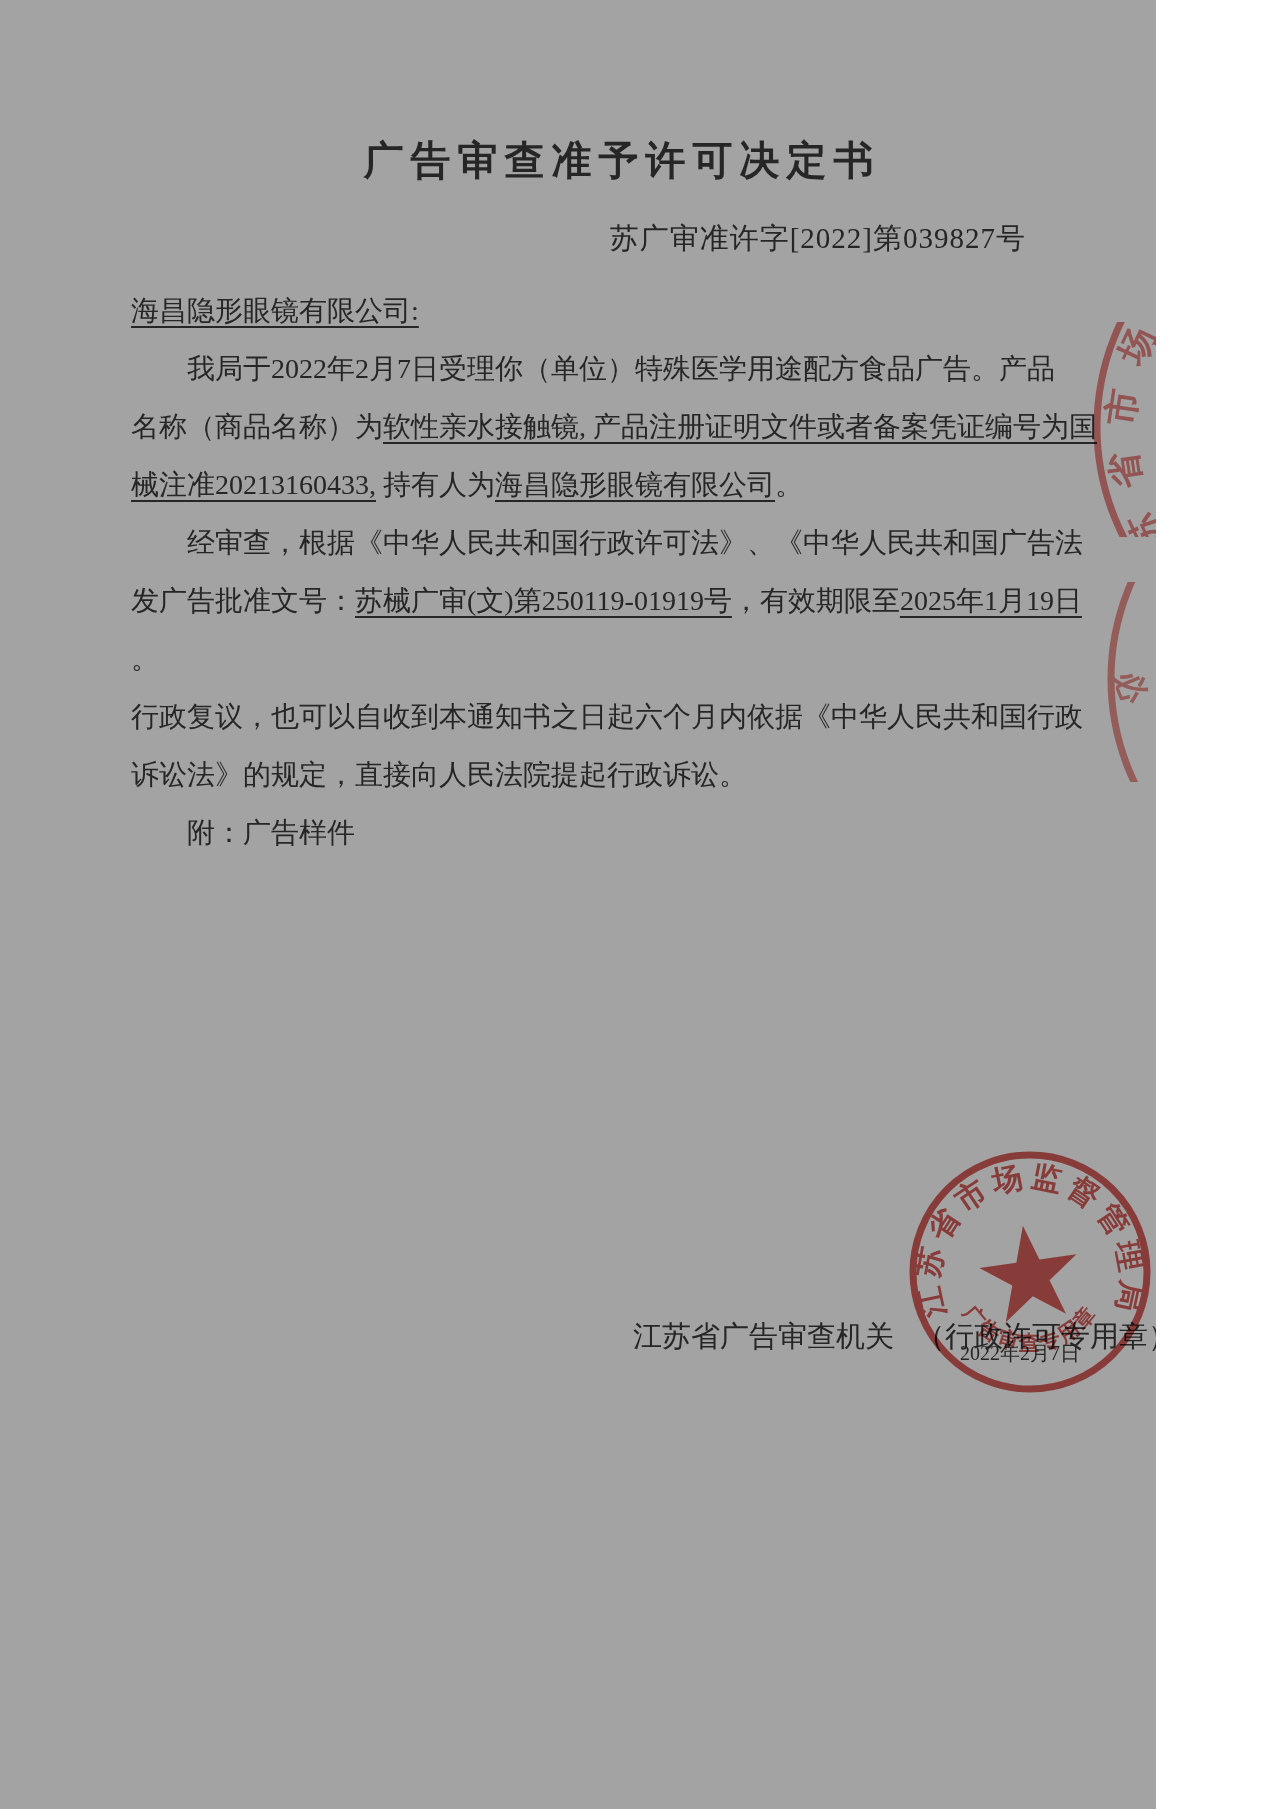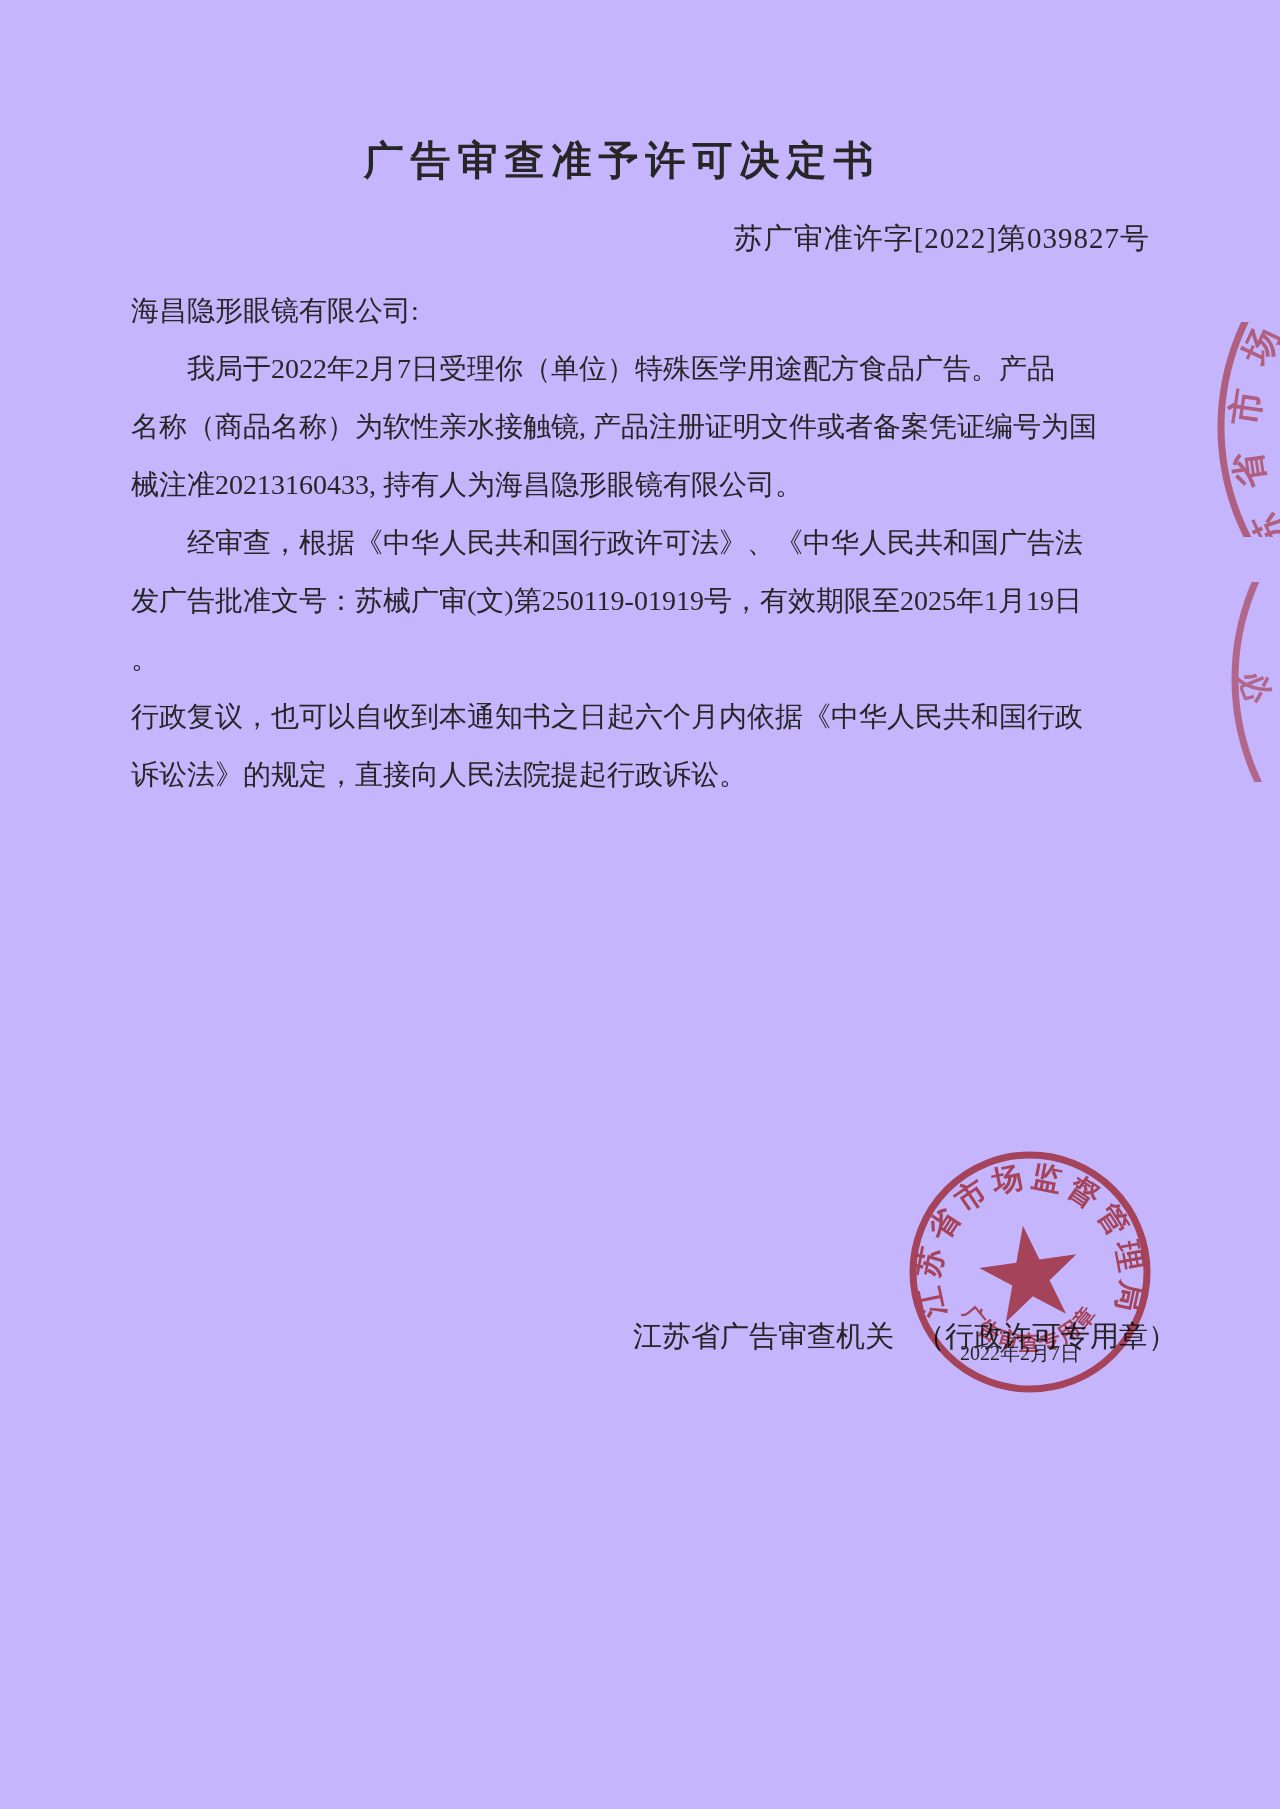--- a/index.html
+++ b/index.html
@@ -1,20 +1,20 @@
 <!DOCTYPE html>
 <html><head>
 <meta charset="utf-8">
 <style>
   html,body { margin:0; padding:0; }
   .page {
     position: relative;
-    width: 1280px;
+    width: 1156px;
     height: 1809px;
-    background: #c4b5fd;
+    background: #a3a3a3;
     font-family: "Liberation Serif", "DejaVu Serif", serif;
     color: #262626;
     overflow: hidden;
   }
   .page-title {
     position: absolute;
     top: 133px; left: 131px; width: 982px;
     text-align: center;
     font-size: 40px;
     font-weight: 600;
@@ -33,20 +33,21 @@
     top: 282px; left: 131px; width: 1020px;
     font-size: 28px;
   }
   .line {
     height: 58px;
     line-height: 58px;
     white-space: pre;
   }
   .line.indent { text-indent: 56px; }
   .u {
+    text-decoration: underline;
     text-underline-offset: 6px;
     text-decoration-thickness: 1.5px;
     text-align: right;
   }
   .signature-line {
     position: absolute;
     top: 1284px; left: 604px;
     font-size: 29px;
     white-space: pre;
   }
@@ -79,20 +80,21 @@
   <div class="body-lines">
       <div class="line"><span class="u">海昌隐形眼镜有限公司:</span></div>
       <div class="line indent"><span>我局于2022年2月7日受理你（单位）特殊医学用途配方食品广告。产品</span></div>
       <div class="line"><span>名称（商品名称）为</span><span class="u">软性亲水接触镜, 产品注册证明文件或者备案凭证编号为国</span></div>
       <div class="line"><span class="u">械注准20213160433,</span><span> 持有人为</span><span class="u">海昌隐形眼镜有限公司</span><span>。</span></div>
       <div class="line indent"><span>经审查，根据《中华人民共和国行政许可法》、《中华人民共和国广告法</span></div>
       <div class="line"><span>发广告批准文号：</span><span class="u">苏械广审(文)第250119-01919号</span><span>，有效期限至</span><span class="u">2025年1月19日</span></div>
       <div class="line"><span>。</span></div>
       <div class="line"><span>行政复议，也可以自收到本通知书之日起六个月内依据《中华人民共和国行政</span></div>
       <div class="line"><span>诉讼法》的规定，直接向人民法院提起行政诉讼。</span></div>
+      <div class="line indent"><span>附：广告样件</span></div>
     </div>
 
   <div class="signature-line">
     <span>江苏省广告审查机关</span><span class="seal-note">（行政许可专用章）</span>
   </div>
 
   <div class="signature-date">2022年2月7日</div>
 
   <svg class="stamp" width="248" height="254" viewBox="0 0 248 254">
     <defs>

